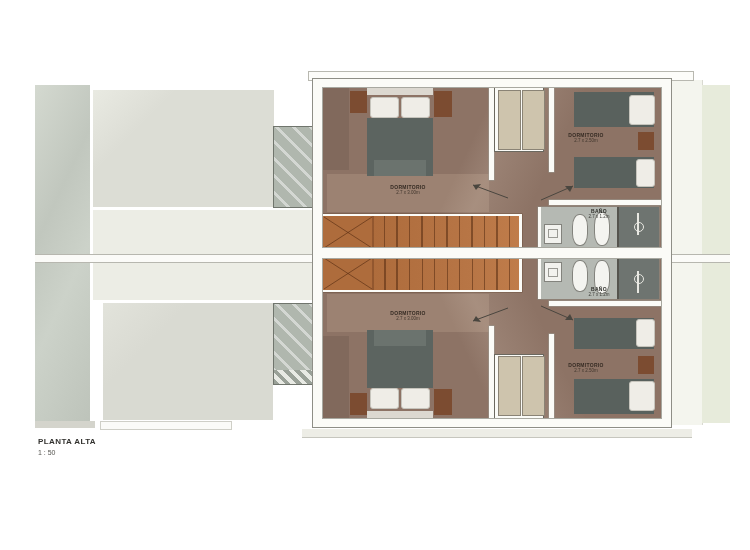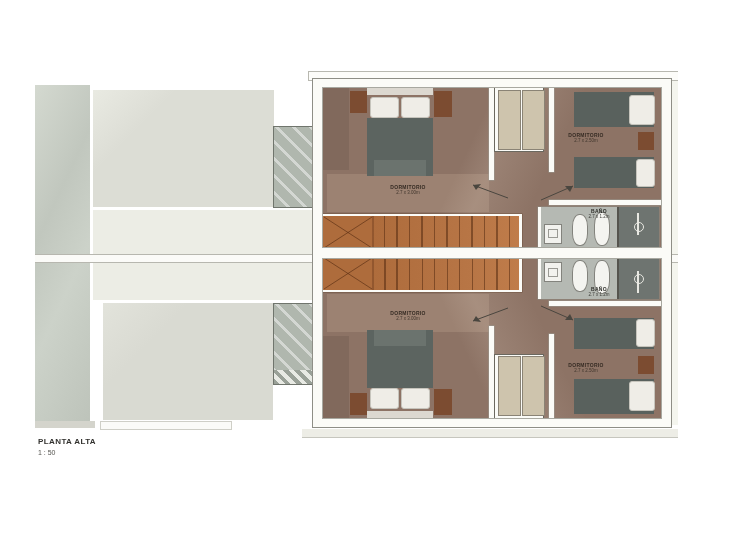--- a/index.html
+++ b/index.html
@@ -1,16 +1,16 @@
 <!DOCTYPE html>
 <html><head>
 <meta charset="utf-8">
 <style>
   html,body{margin:0;padding:0;background:#ffffff;}
-  #canvas{position:relative;width:678px;height:550px;background:#ffffff;overflow:hidden;
+  #canvas{position:relative;width:750px;height:550px;background:#ffffff;overflow:hidden;
           font-family:"Liberation Sans",sans-serif;}
   .abs{position:absolute;}
 
   
   .ext-strip{left:35px;top:85px;width:55px;height:340px;
     background:linear-gradient(115deg,#d4d9d0 0%,#c1c7be 35%,#ccd2c9 60%,#bdc3ba 100%);}
   .roof-a{left:93px;top:90px;width:181px;height:117px;
     background:linear-gradient(135deg,#e9eae2 0%,#dcddd5 28%,#dcddd5 100%);}
   .roof-b{left:93px;top:210px;width:219px;height:90px;background:#ecede5;}
   .roof-c{left:103px;top:303px;width:170px;height:117px;

